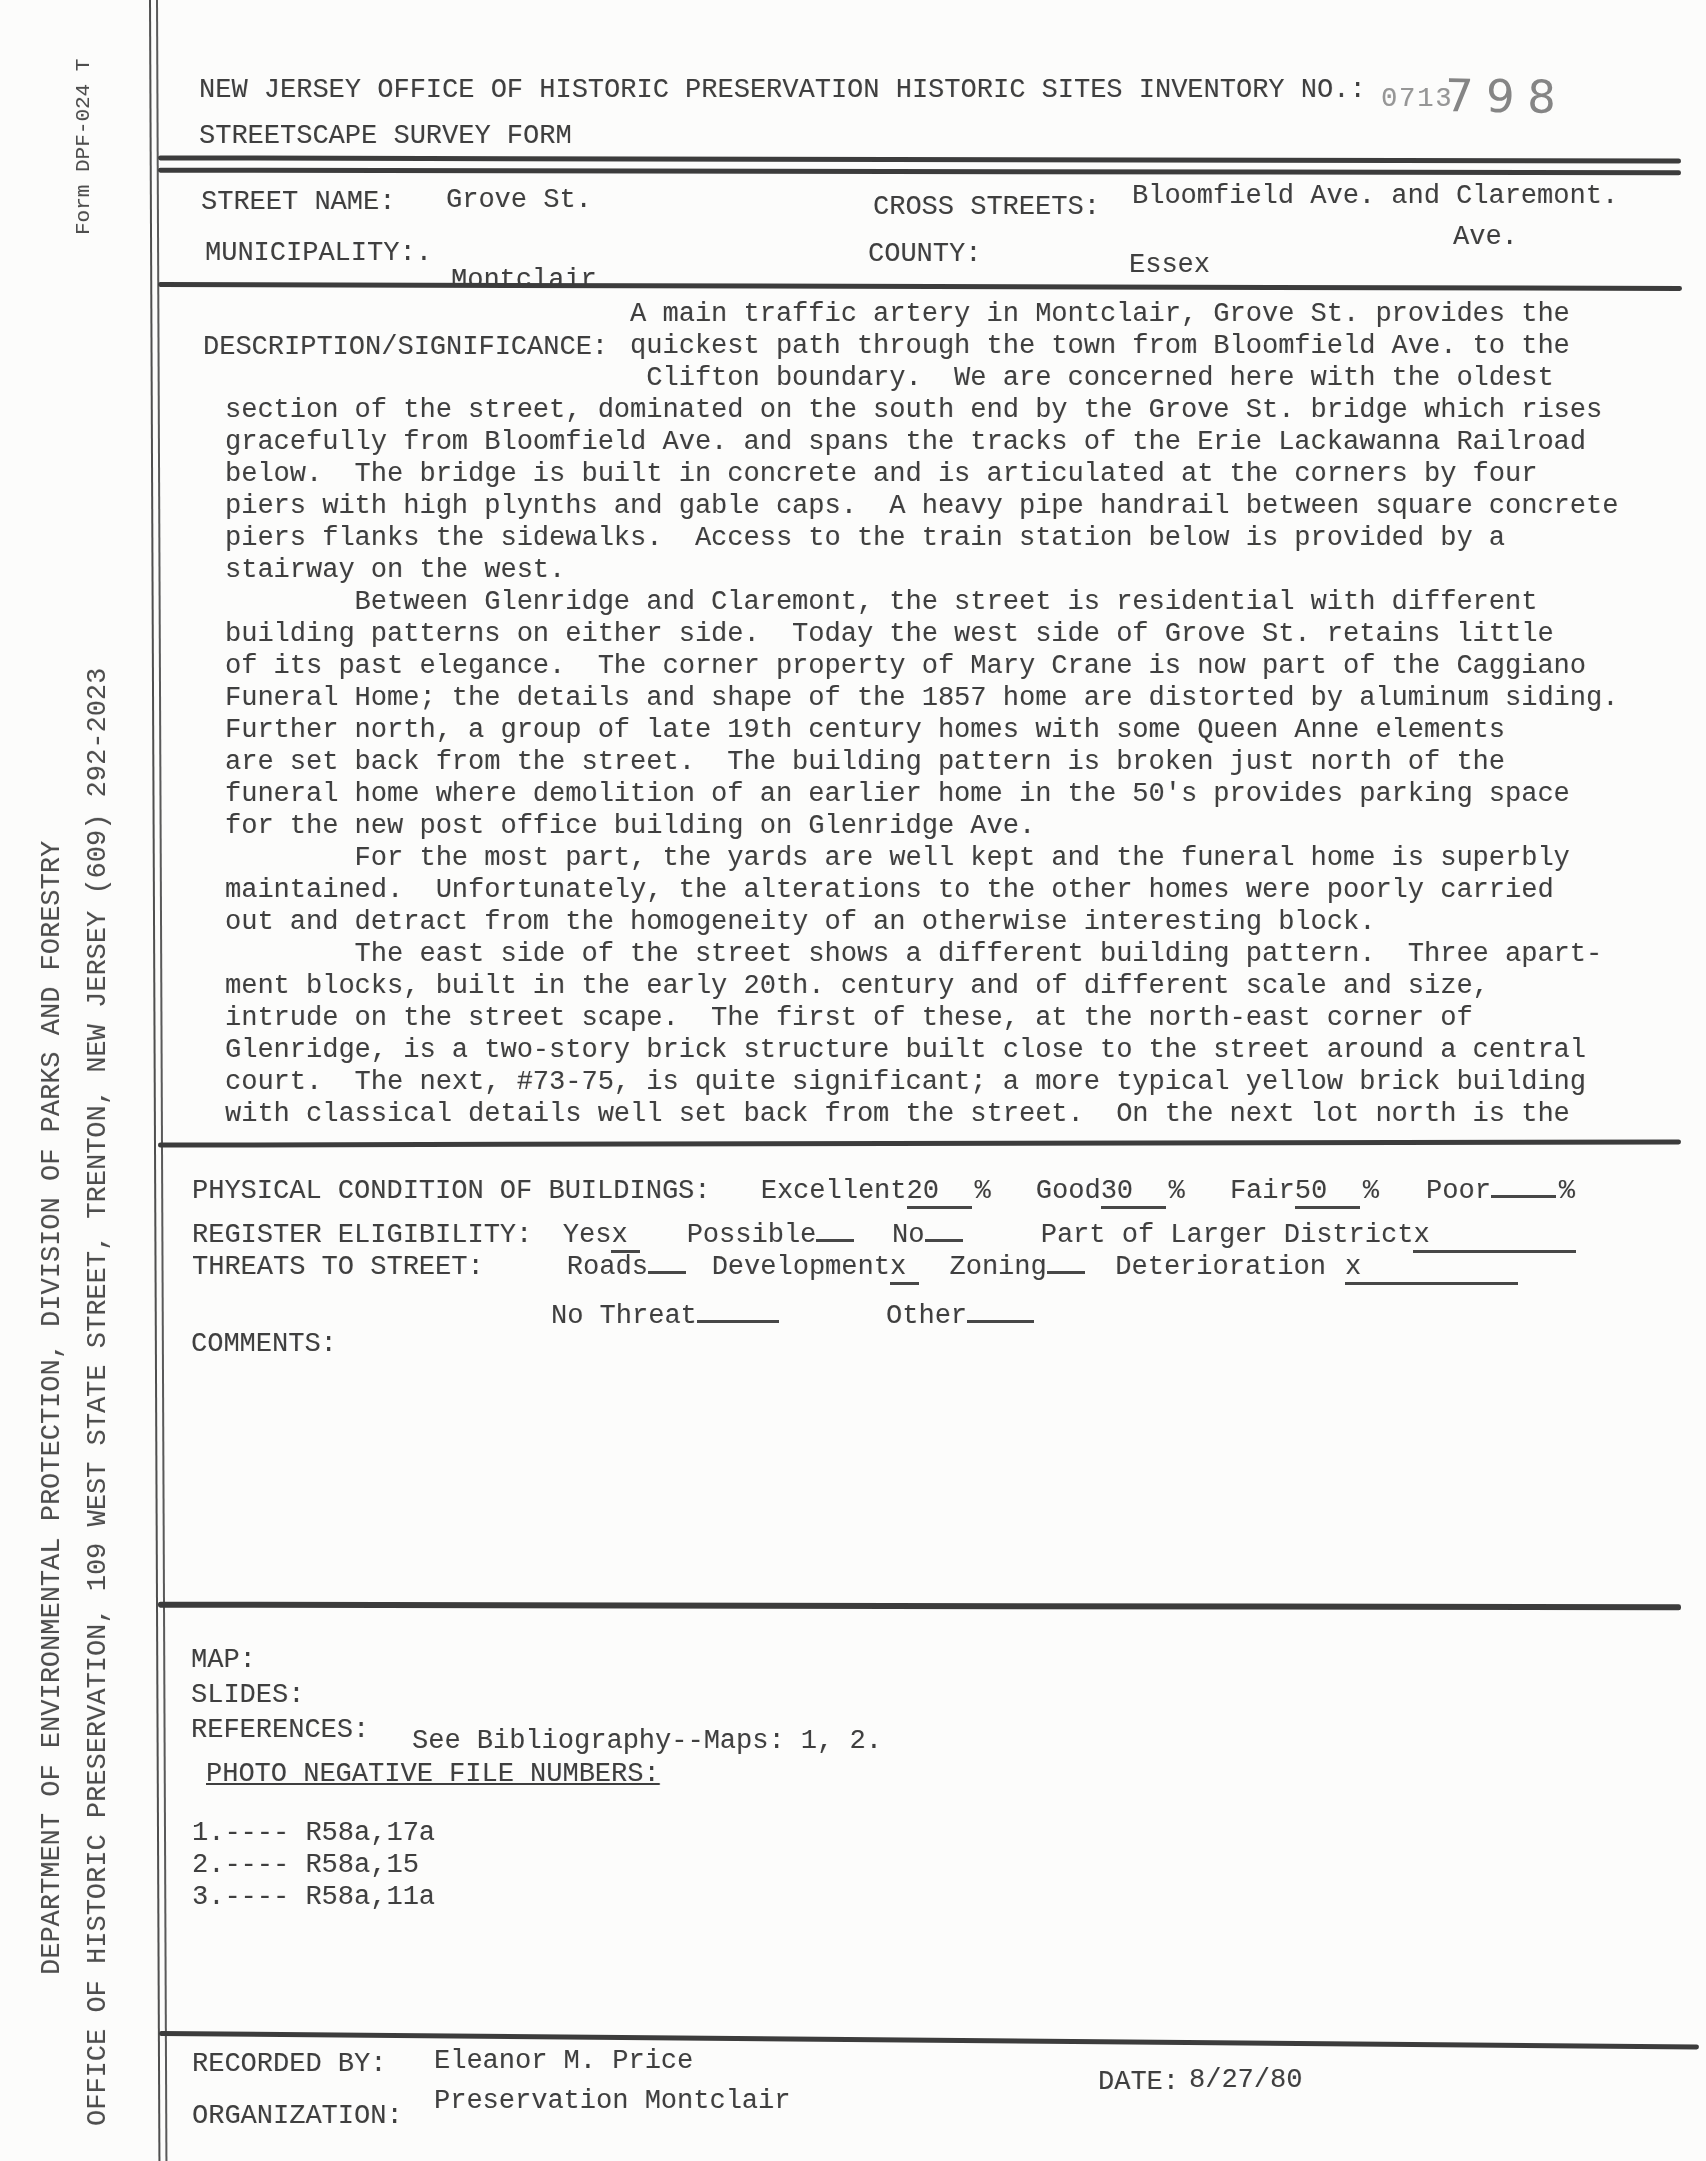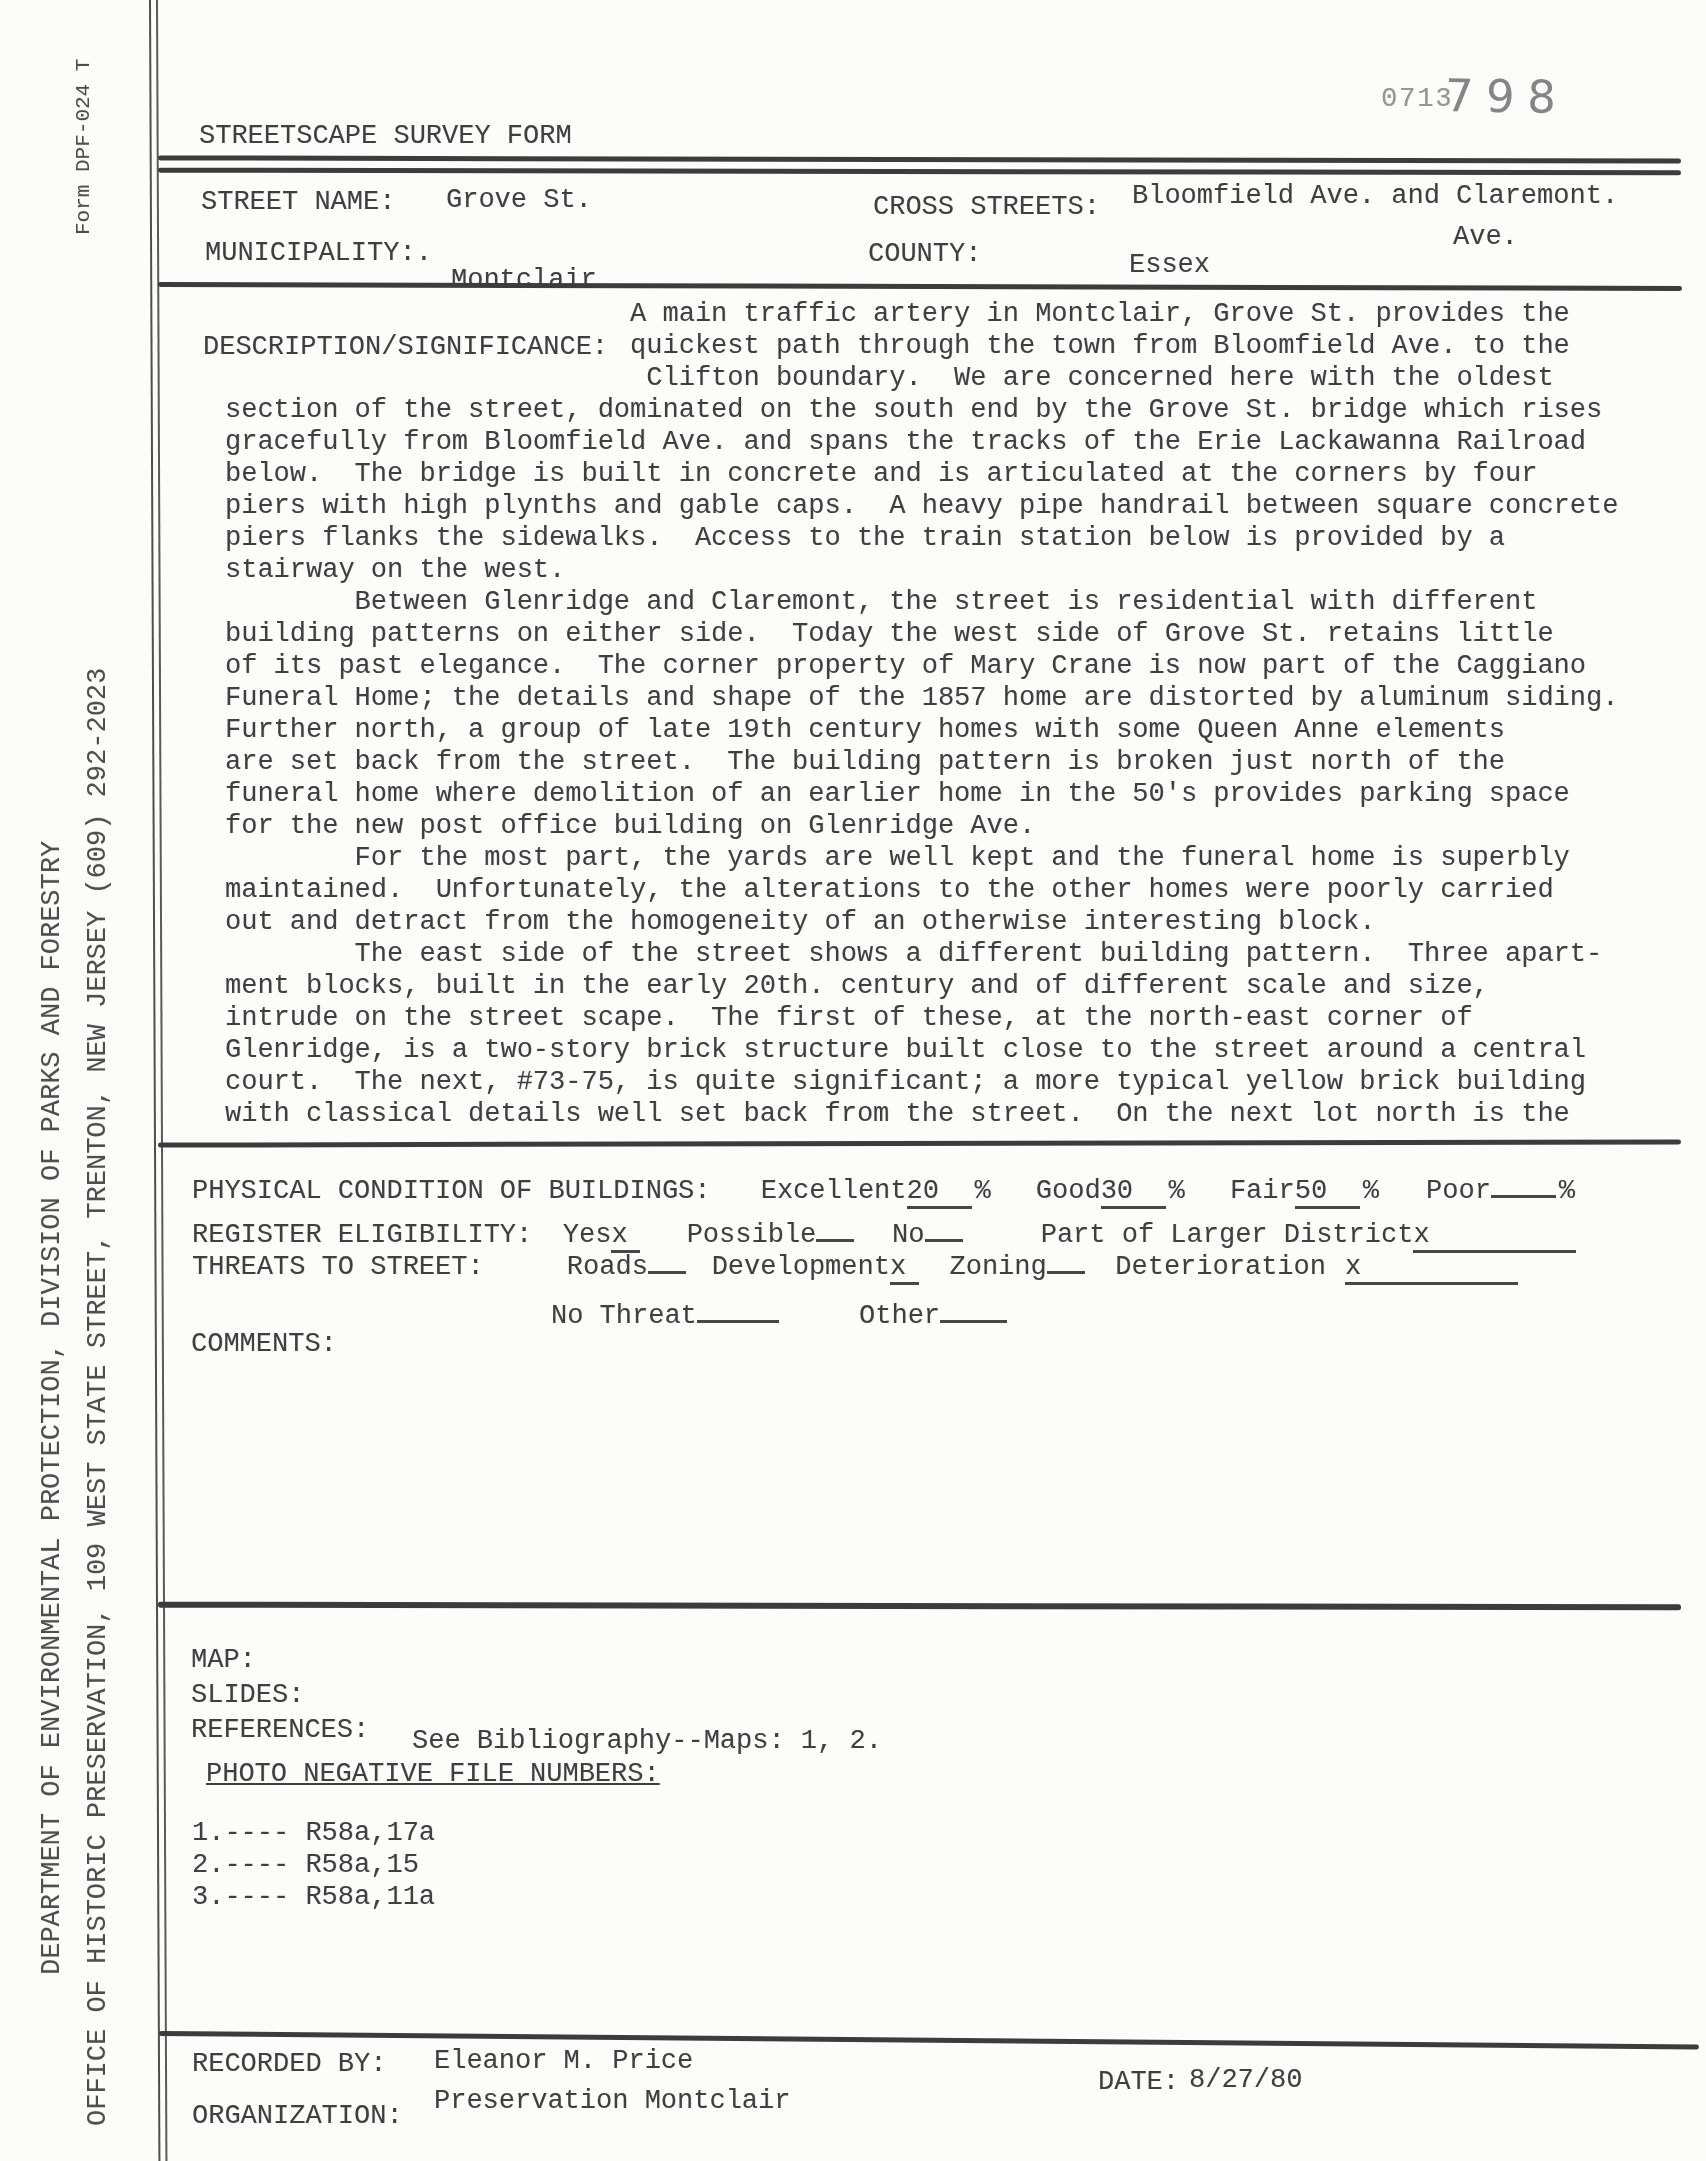--- a/index.html
+++ b/index.html
@@ -17,41 +17,42 @@
   .vtext{position:absolute;white-space:nowrap;transform:rotate(-90deg);transform-origin:0 0;color:#4e4e4e;}
   .vrule{position:absolute;top:0;height:2161px;background:#4f4f4f;transform:skewX(0.25deg);transform-origin:top left;}
   .hr{position:absolute;background:#3c3c3c;border-radius:2.4px;}
   .desc-text{position:absolute;white-space:pre;line-height:32px;}
   .row{position:absolute;white-space:nowrap;}
   .fill{display:inline-block;border-bottom:3.4px solid #474747;text-align:left;min-width:38px;vertical-align:baseline;}
   .f60{min-width:29px}.f80{min-width:38px}.f135{min-width:65px}.f140{min-width:67px}
   .f170{min-width:82px}.f340{min-width:163px}.f360{min-width:173px}
   .m20{margin-left:9.6px}.m30{margin-left:14.4px}.m40{margin-left:19px}.m45{margin-left:21.6px}
   .m60{margin-left:29px}.m65{margin-left:31px}.m70{margin-left:34px}.m80{margin-left:30px}
-  .m130{margin-left:62px}.m140{margin-left:67px}.m190{margin-left:64px}
+  .m130{margin-left:62px}.m140{margin-left:67px}.m190{margin-left:91px}
   .pct{margin-left:2.9px}
   .preprint{color:#969696;letter-spacing:1.9px;}
   .stamp{
     font-family:"DejaVu Sans",sans-serif;
     font-size:45px;color:#858585;letter-spacing:12.5px;
     transform:rotate(1deg);text-shadow:none;
   }
 </style>
 </head>
 <body>
 
 <div class="page">
 
   <div class="vrule" style="left:149px;width:2.4px;"></div>
   <div class="vrule" style="left:156px;width:1.9px;background:#5a5a5a;"></div>
 
   <div class="vtext" style="left:72px;top:235px;font-size:21px;">Form DPF-024 T</div>
   <div class="vtext" style="left:37px;top:1975px;font-size:27px;">DEPARTMENT OF ENVIRONMENTAL PROTECTION, DIVISION OF PARKS AND FORESTRY</div>
   <div class="vtext" style="left:83px;top:2126px;font-size:27px;">OFFICE OF HISTORIC PRESERVATION, 109 WEST STATE STREET, TRENTON, NEW JERSEY  (609) 292-2023</div>
 
+  <div class="abs" style="left:199px;top:75px;">NEW JERSEY OFFICE OF HISTORIC PRESERVATION HISTORIC SITES INVENTORY NO.:</div>
   <div class="abs preprint" style="left:1381px;top:84px;">0713</div>
   <div class="abs stamp" style="left:1445px;top:70px;">798</div>
   <div class="abs" style="left:199px;top:121px;">STREETSCAPE SURVEY FORM</div>
 
   <div class="hr" style="left:158px;top:157px;width:1523px;height:4.8px;transform:rotate(0.12deg);"></div>
   <div class="hr" style="left:158px;top:169px;width:1523px;height:5.3px;transform:rotate(0.1deg);"></div>
 
   <div class="abs" style="left:201px;top:187px;">STREET NAME:</div>
   <div class="abs" style="left:446px;top:185px;">Grove St.</div>
   <div class="abs" style="left:873px;top:192px;">CROSS STREETS:</div>

